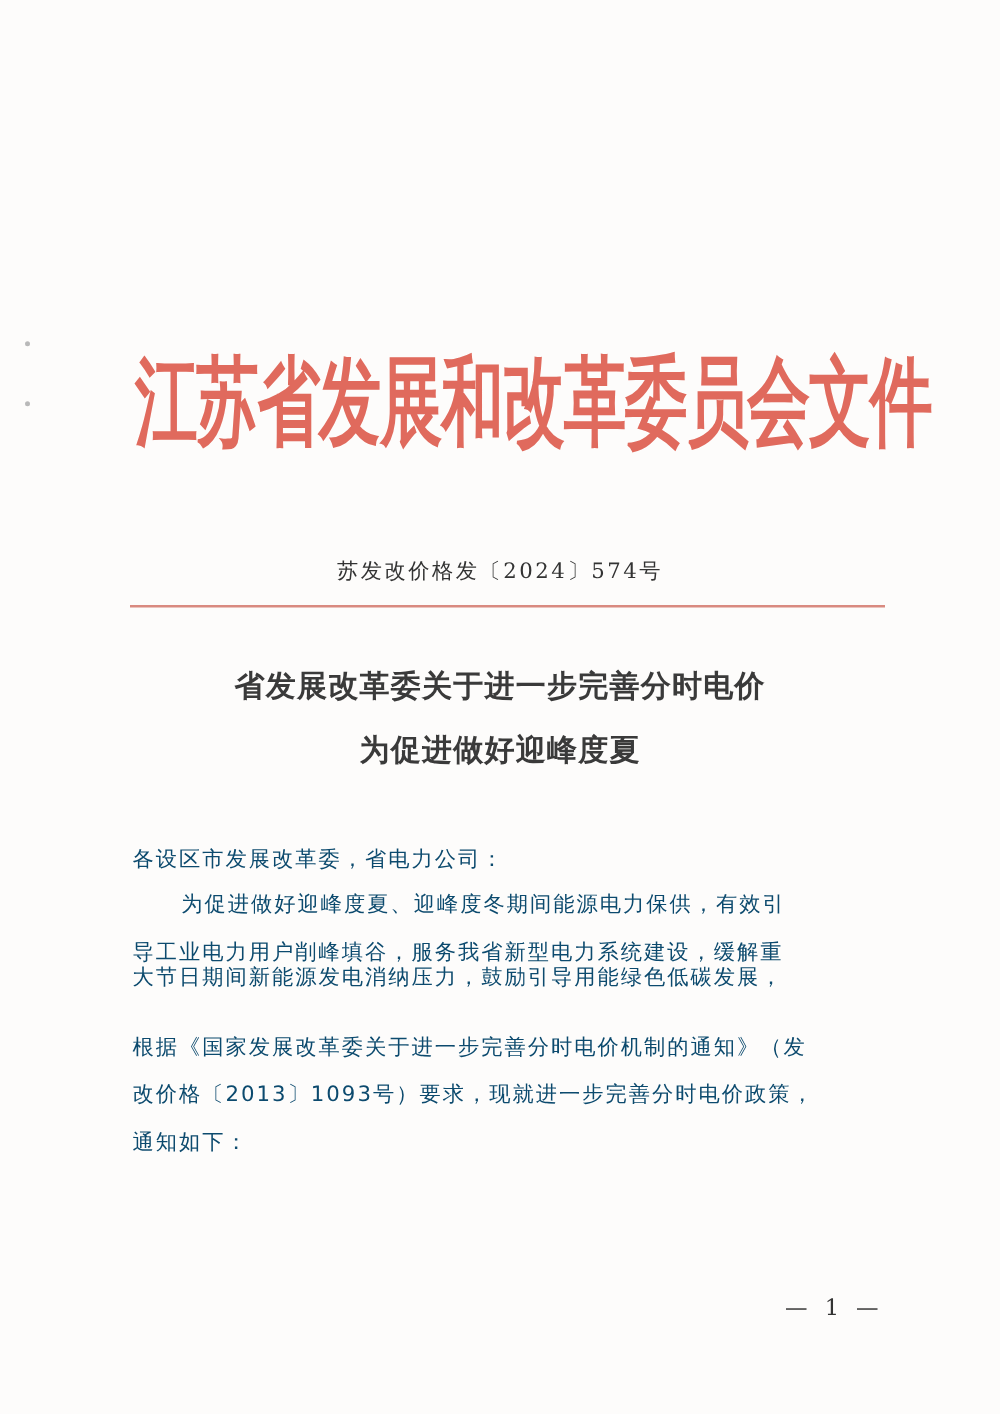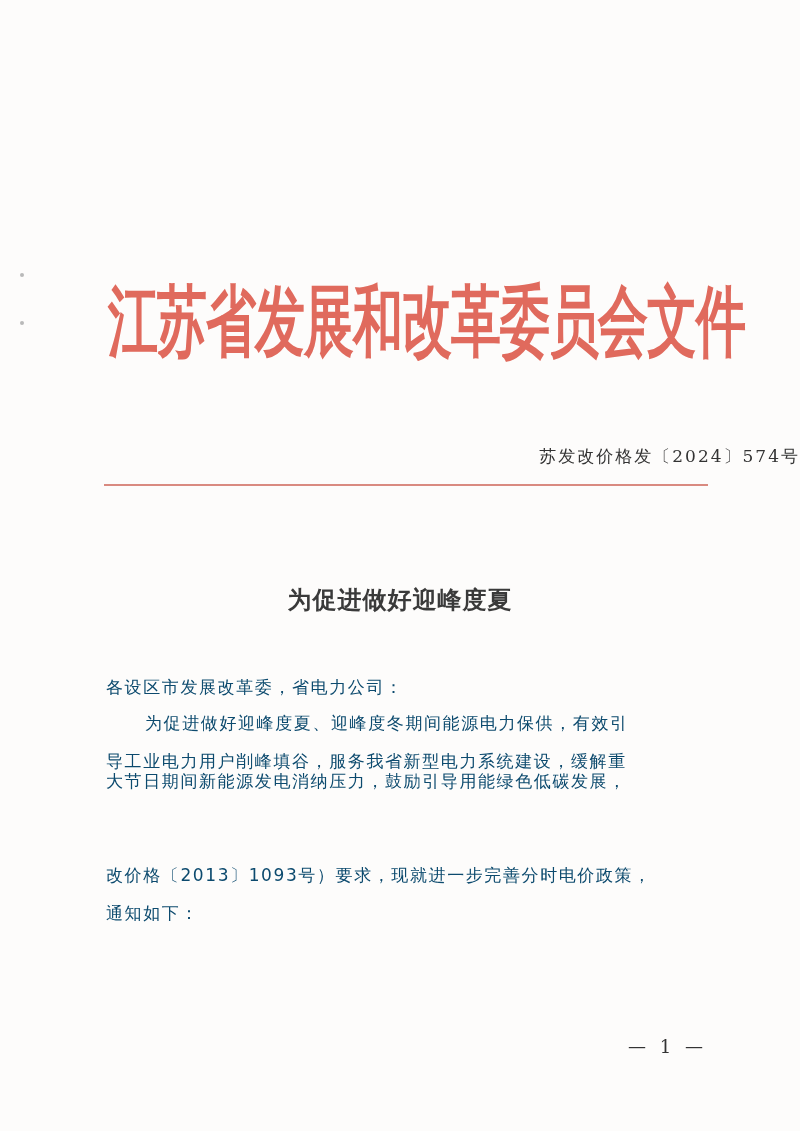--- a/index.html
+++ b/index.html
@@ -45,21 +45,21 @@
     }
     .masthead span {
       display: inline-block;
       width: 49px;
       text-align: center;
     }
     .doc-number {
       position: absolute;
       left: 0; width: 800px;
       top: 445px;
-      text-align: right;
+      text-align: center;
       font-size: 17px;
       letter-spacing: 2px;
       color: #333;
     }
     .red-rule {
       position: absolute;
       left: 104px;
       top: 484px;
       width: 604px;
       height: 2px;
@@ -135,26 +135,28 @@
     <span>员</span>
     <span>会</span>
     <span>文</span>
     <span>件</span>
   </div>
 
   <div class="doc-number">苏发改价格发〔2024〕574号</div>
 
   <div class="red-rule"></div>
 
+  <div class="title l1">省发展改革委关于进一步完善分时电价</div>
   <div class="title l2">为促进做好迎峰度夏</div>
 
   <div class="body-text salutation">各设区市发展改革委，省电力公司：</div>
 
   <div class="body-text p1 indent">为促进做好迎峰度夏、迎峰度冬期间能源电力保供，有效引</div>
   <div class="body-text p2">导工业电力用户削峰填谷，服务我省新型电力系统建设，缓解重</div>
   <div class="body-text p3">大节日期间新能源发电消纳压力，鼓励引导用能绿色低碳发展，</div>
+  <div class="body-text p4">根据《国家发展改革委关于进一步完善分时电价机制的通知》（发</div>
   <div class="body-text p5">改价格〔2013〕1093号）要求，现就进一步完善分时电价政策，</div>
   <div class="body-text p6">通知如下：</div>
 
 
   <div class="page-number">— 1 —</div>
 
 </div>
 
 </body></html>

